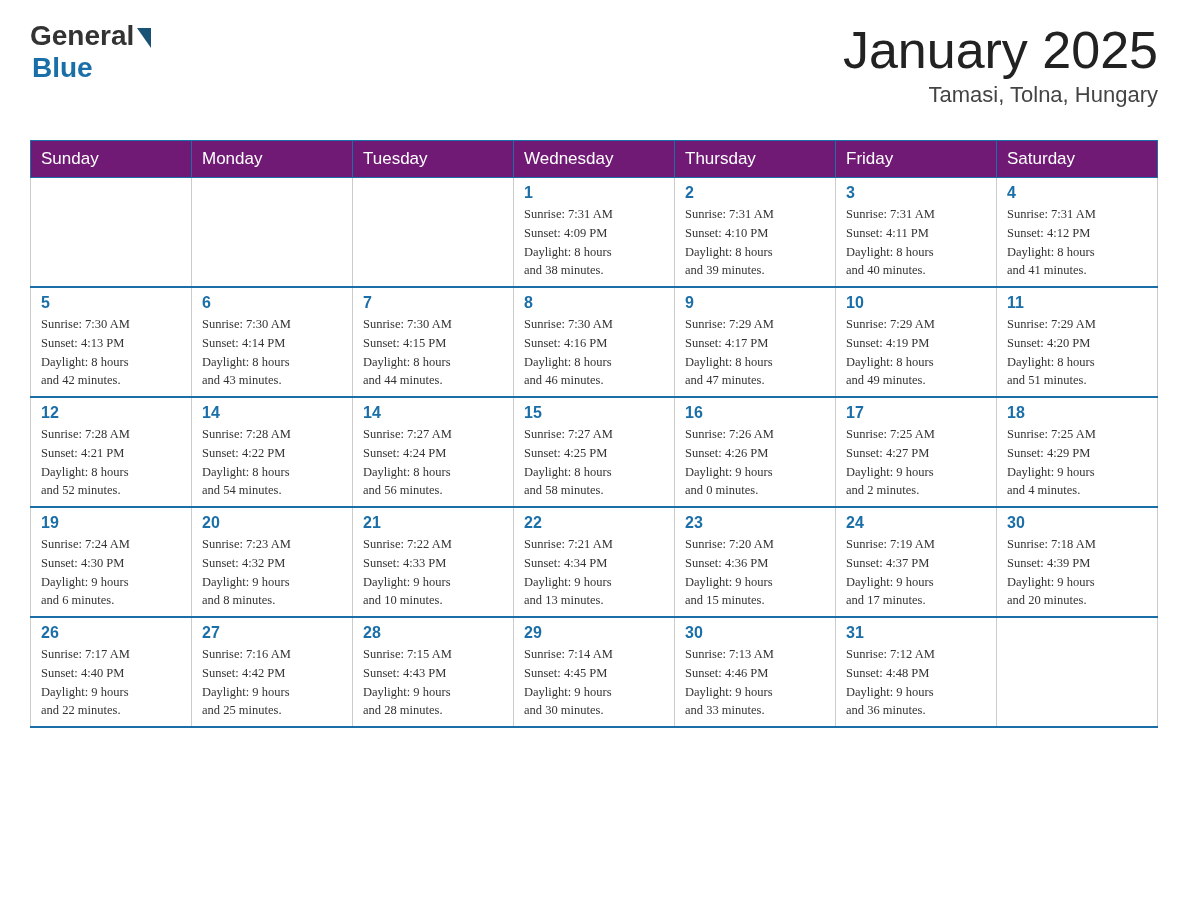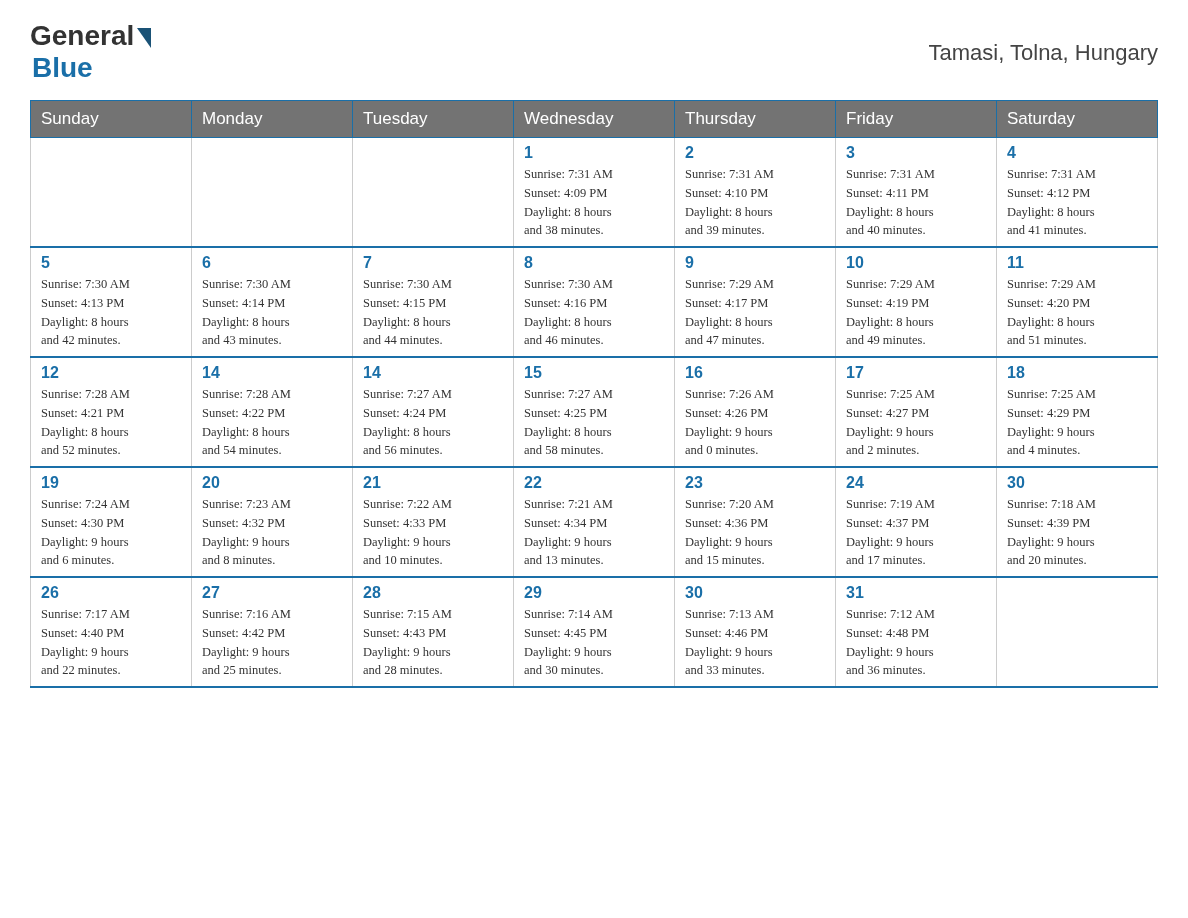--- a/index.html
+++ b/index.html
@@ -6,22 +6,22 @@
     body {
       font-family: Arial, sans-serif;
       background: #fff;
       width: 1188px;
       min-height: 918px;
       padding: 20px 30px;
     }
     .header {
       display: flex;
       justify-content: space-between;
-      align-items: center;
-      margin-bottom: 16px;
+      align-items: flex-start;
+      margin-bottom: 32px;
     }
     .logo {
       display: flex;
       flex-direction: column;
       align-items: flex-start;
     }
     .logo-top {
       display: flex;
       align-items: center;
     }
@@ -56,21 +56,21 @@
     .location {
       font-size: 22px;
       color: #444;
       margin-top: 2px;
     }
     .calendar {
       width: 100%;
       border-collapse: collapse;
     }
     .calendar thead tr th {
-      background-color: #737373;
+      background-color: #701a75;
       color: #fff;
       font-size: 17px;
       font-weight: normal;
       padding: 8px 10px;
       text-align: left;
       border: 1px solid #1a6fa8;
     }
     .calendar tbody tr td {
       border: 1px solid #ccc;
       vertical-align: top;
@@ -105,20 +105,21 @@
 
 <div class="header">
   <div class="logo">
     <div class="logo-top">
       <span class="logo-general">General</span>
       <div class="logo-triangle"></div>
     </div>
     <span class="logo-blue">Blue</span>
   </div>
   <div class="title-section">
+    <div class="month-title">January 2025</div>
     <div class="location">Tamasi, Tolna, Hungary</div>
   </div>
 </div>
 
 <table class="calendar">
   <thead>
     <tr>
     <th>Sunday</th>
         <th>Monday</th>
         <th>Tuesday</th>

